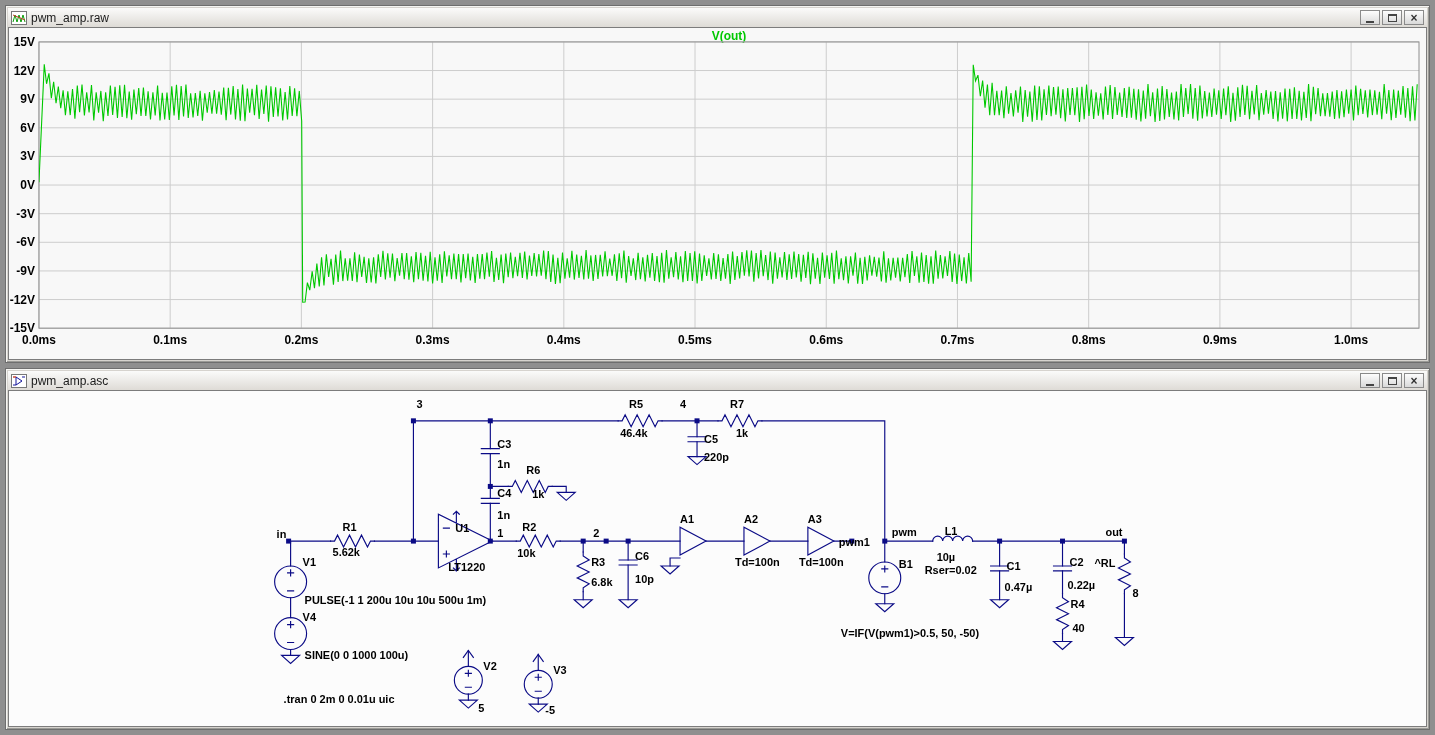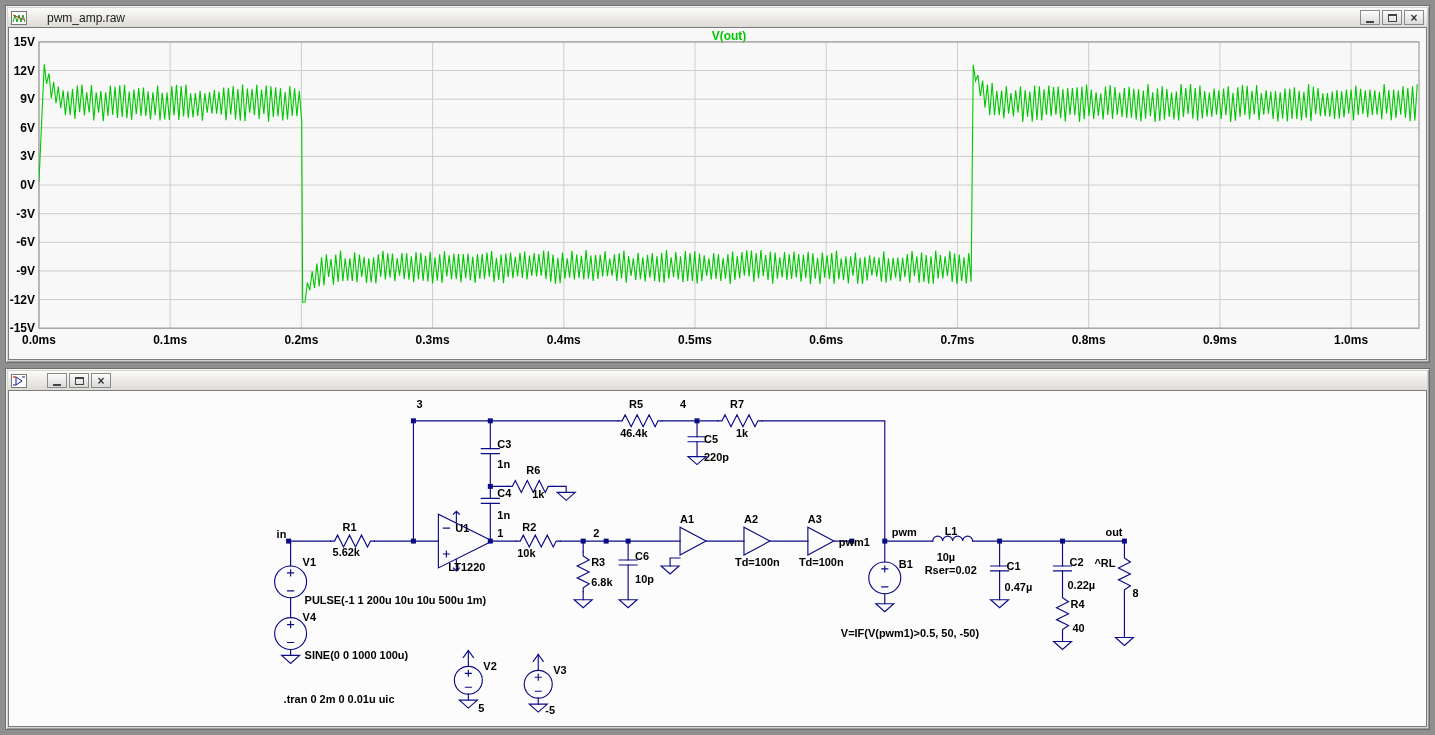--- a/index.html
+++ b/index.html
@@ -2,21 +2,21 @@
 <html style="--trace: #00c800; --wire: #0b0b86; --grid: #cdcdcd; --plot_bg: #f8f8f8; --schematic_bg: #fcfcfc;"><head>
 <meta charset="utf-8">
 <style>
   *{box-sizing:border-box;margin:0;padding:0}
   html,body{width:1435px;height:735px}
   body{background:#8f8f8f;font-family:"Liberation Sans",sans-serif;position:relative;overflow:hidden}
   .window{position:absolute;background:#d6d3ce;border:1px solid #6e6e6e;
           box-shadow:inset 1px 1px 0 #f5f5f2, inset -1px -1px 0 #9a9a96;padding:2px}
   .win1{top:5px;left:5px;width:1425px;height:358px}
   .win2{top:368px;left:5px;width:1425px;height:362px}
-  .titlebar{height:19px;display:flex;align-items:center;gap:20px;padding:0 3px;
+  .titlebar{height:19px;display:flex;align-items:center;gap:4px;padding:0 3px;
             background:linear-gradient(#fbfbfa,#dedbd6)}
   .wtitle{font-size:12px;color:#1a1a1a;flex:1;white-space:nowrap}
   .wicon{width:16px;height:14px;display:flex;align-items:center}
   .wbtns{display:flex;gap:2px}
   .wbtn{width:20px;height:15px;border:1px solid #8a8a8a;background:linear-gradient(#fdfdfd,#d9d9d9);
         display:flex;align-items:center;justify-content:center;color:#333;cursor:default}
   .glyph-min{width:8px;height:2px;background:#444;margin-top:8px}
   .glyph-max{width:9px;height:8px;border:1px solid #444;border-top-width:2px}
   .glyph-close{font-weight:bold;font-size:12px;line-height:1}
   .wcontent{background:#fbfbfb;border:1px solid #7c7c7c;overflow:hidden}
@@ -125,20 +125,21 @@
 
 <div class="window win2">
   <div class="titlebar">
     <span class="wicon">
       <svg width="16" height="14" viewBox="0 0 16 14">
         <rect x="0.5" y="0.5" width="15" height="13" fill="#ffffff" stroke="#777"></rect>
         <path d="M2,11 H5 M11,3 H14 M5,3 L5,11 L11,7 Z" fill="none" stroke="#15159a" stroke-width="1"></path>
         <path d="M2,3 L5,3" stroke="#c43b2a" stroke-width="1.4" fill="none"></path>
       </svg>
     </span>
+    <span class="wtitle">pwm_amp.asc</span>
     <span class="wbtns">
       <span class="wbtn">
           <span class="glyph-min"></span>
         </span>
       <span class="wbtn">
           <span class="glyph-max"></span>
         </span>
       <span class="wbtn">
           <span class="glyph-close">×</span>
         </span>

